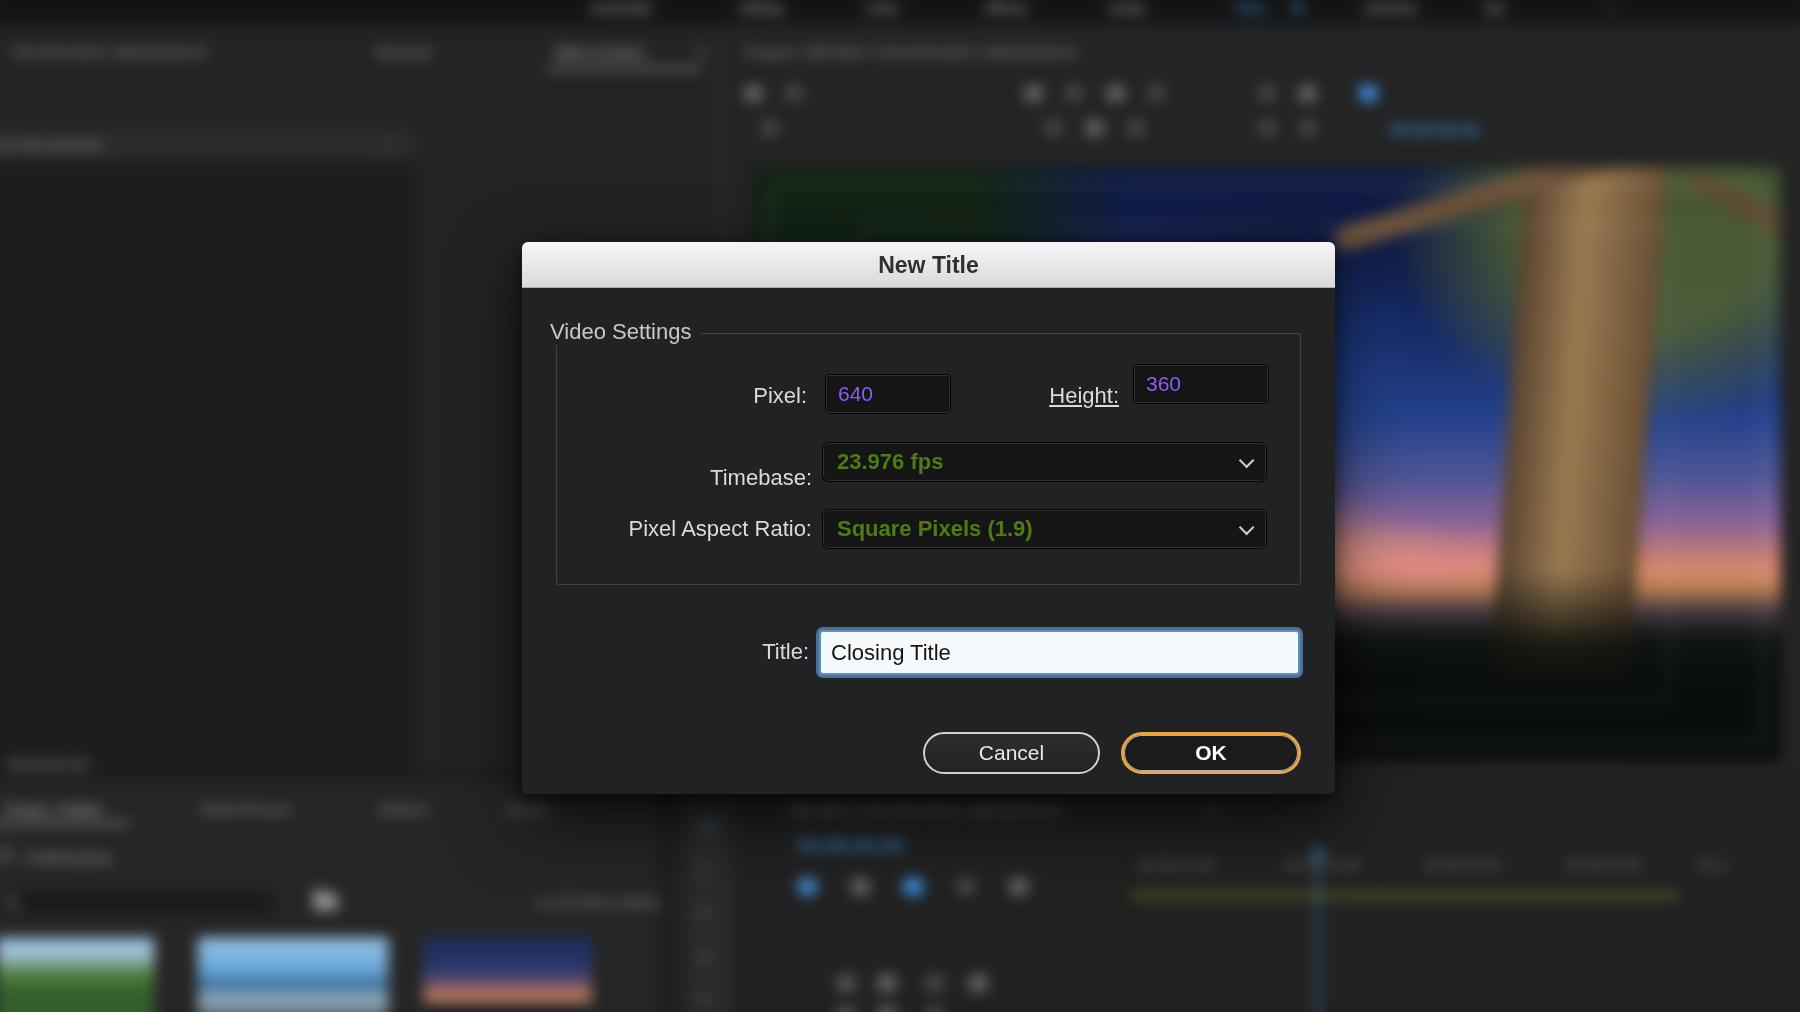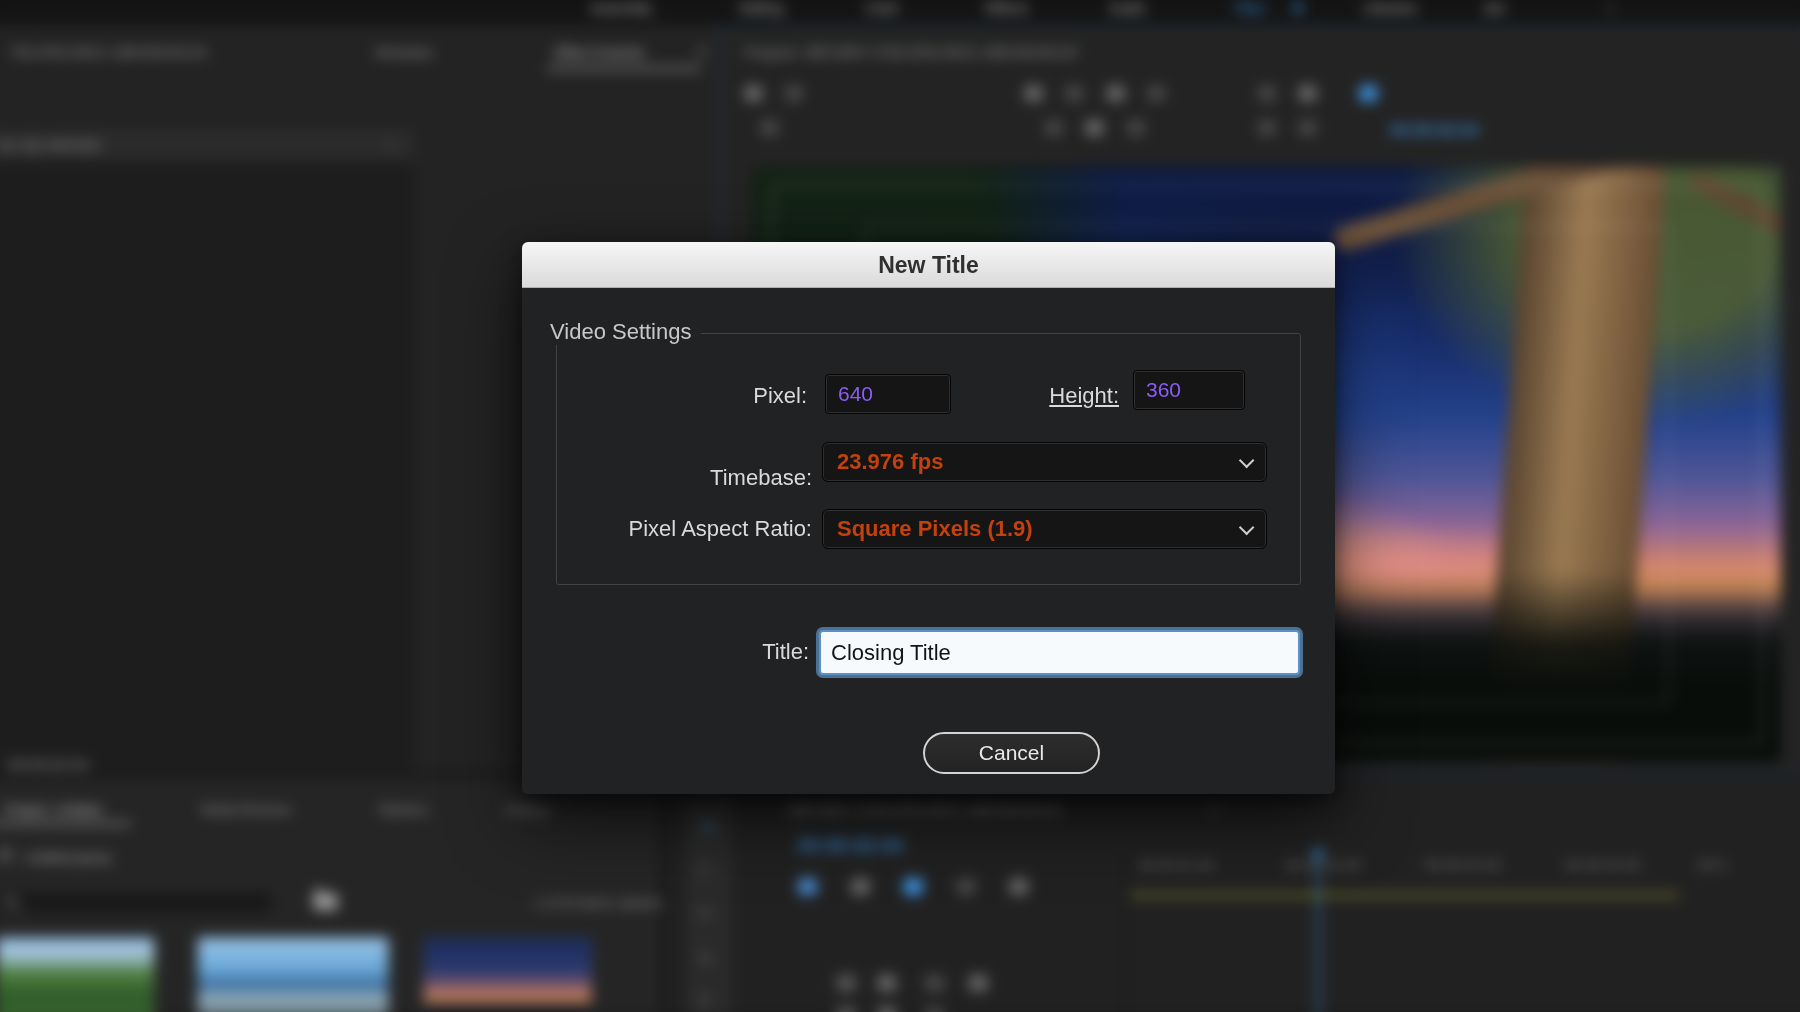--- a/index.html
+++ b/index.html
@@ -87,21 +87,21 @@
   .dlg-body { position:absolute; left:0; top:46px; right:0; bottom:0; background:#212224; }
 
   .groupbox { position:absolute; left:34px; top:45px; width:745px; height:252px; border:1px solid #434343; border-radius:3px; }
   .legend { position:absolute; left:18px; top:31px; padding:0 10px; background:#212224; font-size:22px; color:#c8c8c8; }
 
   .flabel { position:absolute; height:40px; line-height:40px; font-size:22px; color:#dadada; text-align:right; }
   .numfield { position:absolute; height:40px; background:#151515; border:1px solid #050505; box-shadow:inset 0 0 0 1px #2f2f2f;
     border-radius:4px; color:#8b5cf6; font-size:21px; padding-left:12px; font-family:"Liberation Sans","DejaVu Sans",sans-serif; outline:none; }
   .select { position:absolute; height:40px; background:#151515; border:1px solid #050505; box-shadow:inset 0 0 0 1px #2f2f2f;
     border-radius:6px; display:flex; align-items:center; justify-content:space-between; padding:0 16px 0 14px; cursor:default; }
-  .select-value { font-size:22px; font-weight:600; color:#c2410c; }
+  .select-value { font-size:22px; font-weight:600; color:#4d7c0f; }
   .chev { width:11px; height:11px; border-right:2.5px solid #cfcfcf; border-bottom:2.5px solid #cfcfcf; transform:rotate(45deg) translateY(-3px); }
 
   .namefield { position:absolute; left:297px; top:342px; width:481px; height:45px; background:#f7fafc;
     border:2px solid #5a92c8; border-radius:4px; box-shadow:0 0 0 3px rgba(110,165,225,.6);
     color:#141414; font-size:22px; padding-left:10px; outline:none; font-family:"Liberation Sans","DejaVu Sans",sans-serif; }
 
   .btn { position:absolute; top:444px; height:42px; border-radius:21px; font-size:21px; text-align:center; line-height:38px; cursor:default; }
   .btn-cancel { left:401px; width:177px; background:linear-gradient(#2d2d2d,#232323); border:2px solid #d4d4d4; color:#e8e8e8; }
   .btn-ok { left:599px; width:180px; background:#1b1b1b; border:3px solid #eaa53f; color:#ffffff; font-weight:600; line-height:36px;
     box-shadow:inset 0 0 0 1px rgba(255,255,255,.65); }
@@ -250,32 +250,33 @@
     <div class="dlg-title">New Title</div>
   </div>
   <div class="dlg-body">
 
     <div class="groupbox"></div>
     <span class="legend">Video Settings</span>
 
     <span class="flabel" style="left:120px; top:88px; width:165px;">Pixel:</span>
     <input class="numfield" style="left: 303px; top: 86px; width: 126px;" value="640">
     <span class="flabel" style="left:430px; top:88px; width:167px;text-decoration:underline;">Height:</span>
-    <input class="numfield" style="left: 611px; top: 82px; width: 112px;" value="360">
+    <input class="numfield" style="left: 611px; top: 76px; width: 136px;" value="360">
 
     <span class="flabel" style="left:40px; top:154px; width:250px;margin-top:16px;">Timebase:</span>
     <div class="select" style="left:300px; top:154px; width:445px;">
       <span class="select-value">23.976 fps</span>
       <span class="chev"></span>
     </div>
 
     <span class="flabel" style="left:40px; top:221px; width:250px;">Pixel Aspect Ratio:</span>
     <div class="select" style="left:300px; top:221px; width:445px;">
       <span class="select-value">Square Pixels (1.9)</span>
       <span class="chev"></span>
     </div>
 
     <span class="flabel" style="left:80px; top:344px; width:207px;">Title:</span>
     <input class="namefield" value="Closing Title" style="">
 
     <div class="btn btn-cancel">Cancel</div>
+    <div class="btn btn-ok">OK</div>
   </div>
 </div>
 
 </body></html>

